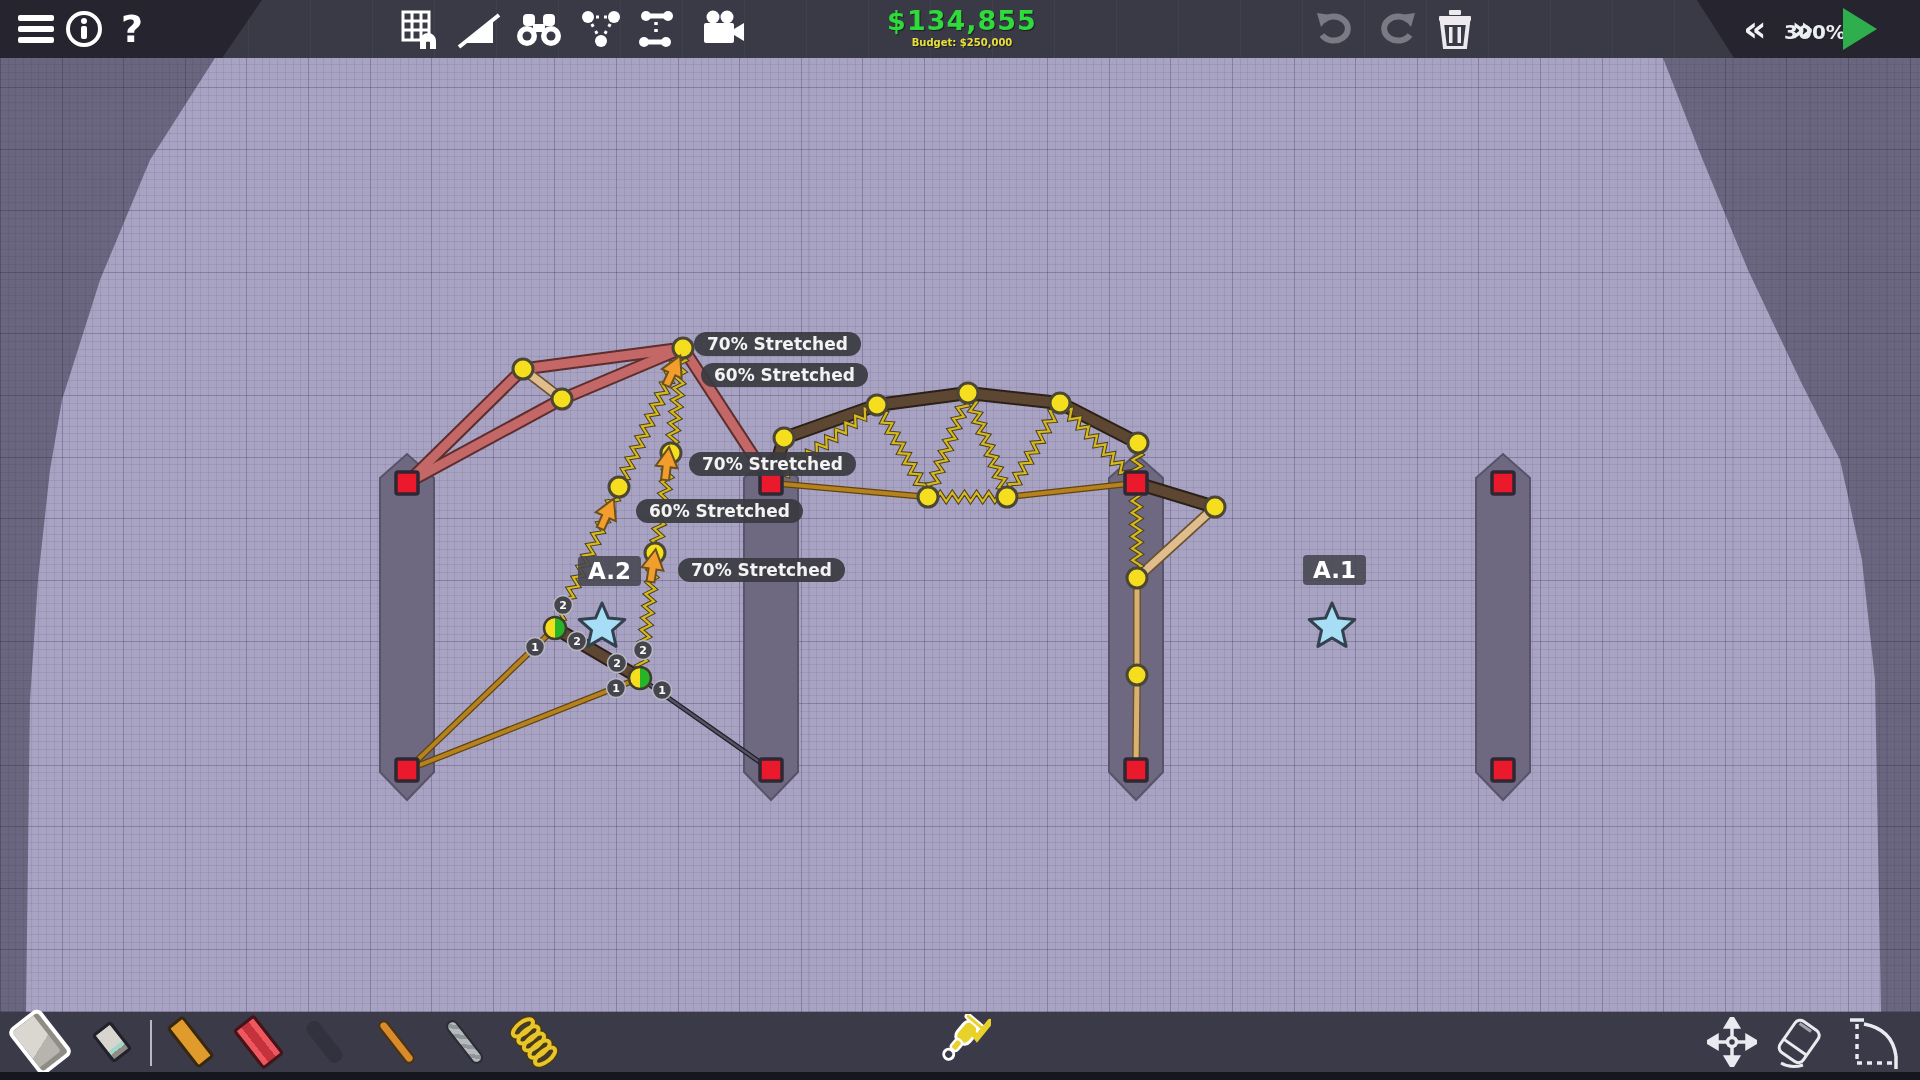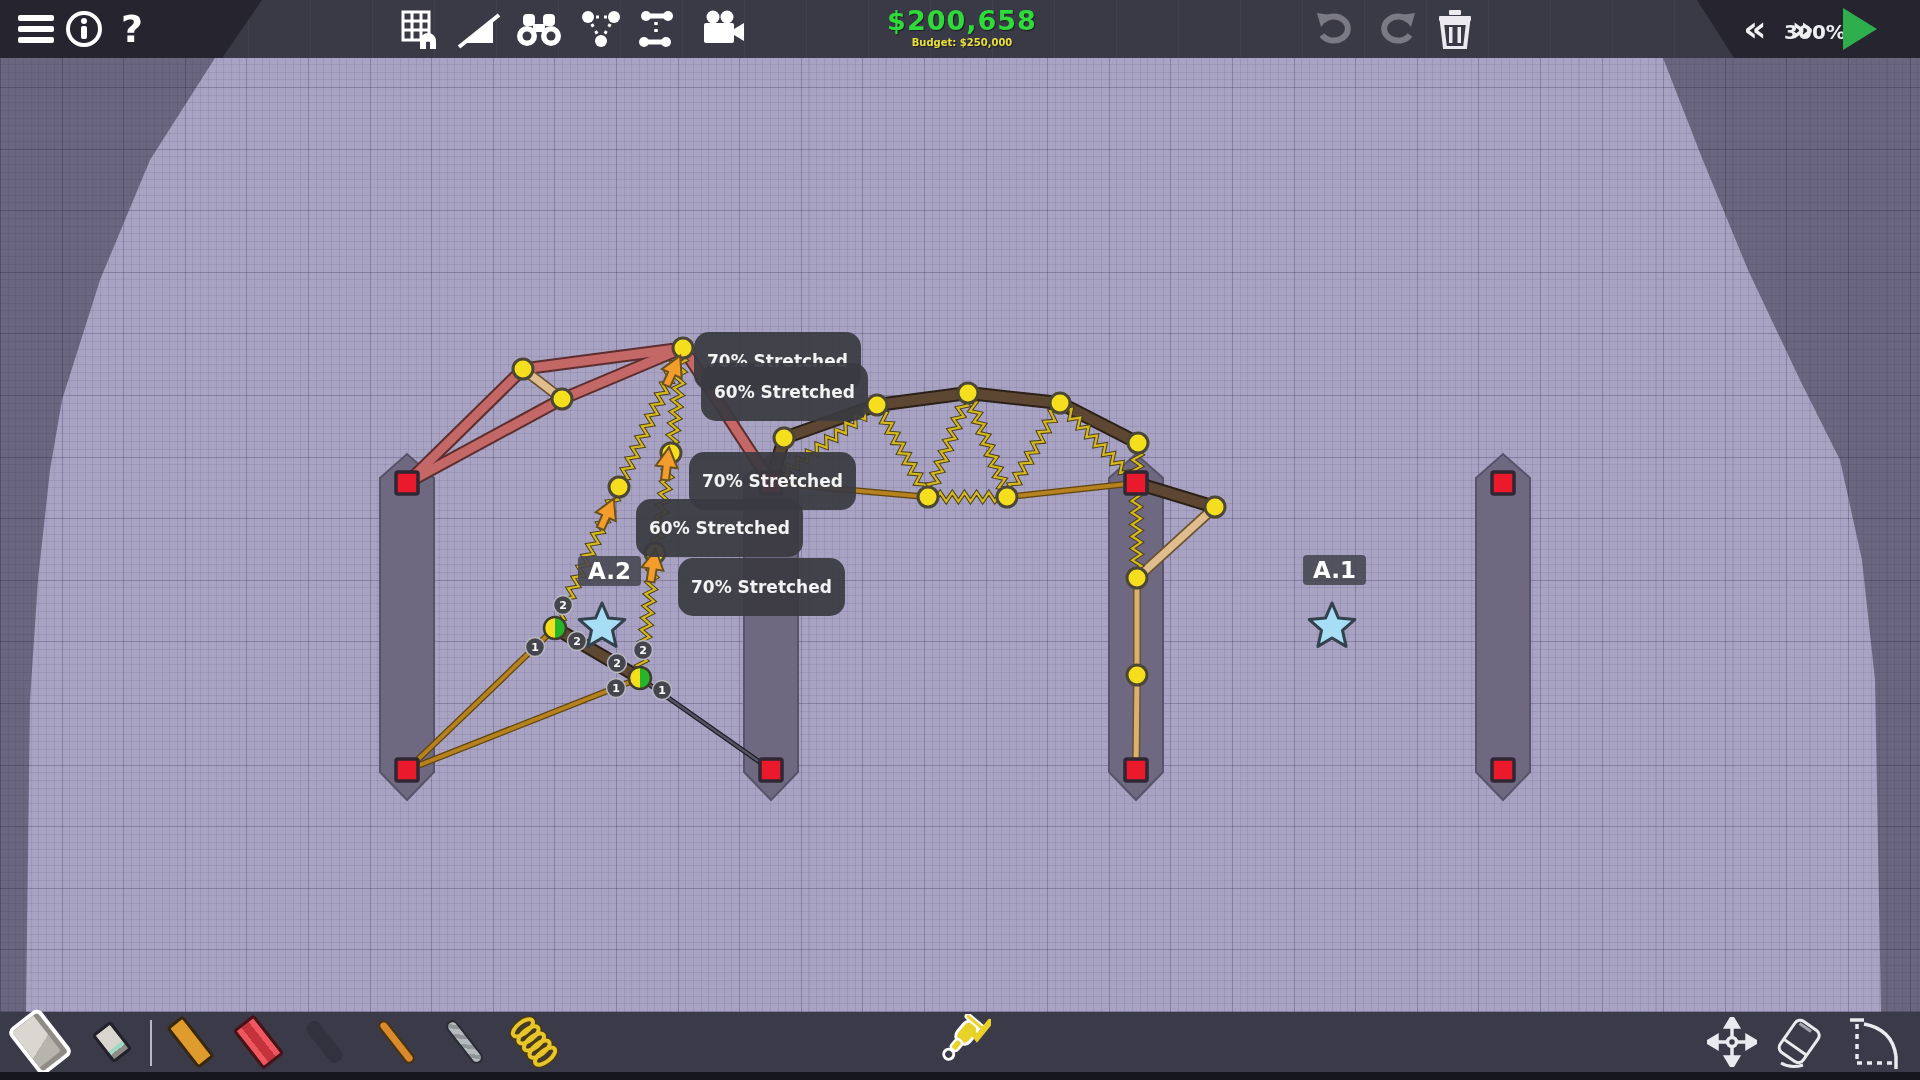--- a/index.html
+++ b/index.html
@@ -38,21 +38,21 @@
   .budget{position:absolute;top:37px;left:962px;transform:translateX(-50%);
           color:#e8e13a;font-size:10px;text-shadow:1px 1px 1px rgba(0,0,0,.5);}
   .skip{color:#f2f2f4;font-size:36px;letter-spacing:2px;line-height:1;}
   .speed{position:absolute;top:20px;left:1787px;transform:translateX(-50%);color:#eceff2;font-size:20px;margin-left:28px;}
   .play-tri{width:0;height:0;border-left:34px solid #2fae4e;
             border-top:21px solid transparent;border-bottom:21px solid transparent;}
   .qmark{color:#fff;font-size:38px;}
 
   
   .tooltip{position:absolute;background:rgba(58,58,66,.93);color:#f3f3f3;font-size:17px;
-           padding:19px 13px;border-radius:15px;white-space:nowrap;z-index:6;}
+           padding:2px 13px;border-radius:15px;white-space:nowrap;z-index:6;}
   .marker{position:absolute;background:rgba(70,70,80,.88);color:#fff;font-size:23px;
           padding:2px 10px;border-radius:4px;z-index:5;}
 
   
   .bottombar{position:absolute;left:0;top:1012px;width:1920px;height:68px;background:#3b3a48;}
   .bottombar .blackstrip{position:absolute;left:0;bottom:0;width:100%;height:8px;background:#16161e;}
   .mat{position:absolute;top:0;height:60px;width:64px;display:flex;align-items:center;justify-content:center;}
   .divider{position:absolute;left:150px;top:8px;width:2px;height:46px;background:#b9b9c2;}
   .slab{box-sizing:border-box;}
   .slab.road{width:40px;height:58px;transform:rotate(-38deg);border:4px solid #fff;border-radius:7px;
@@ -298,21 +298,21 @@
       <svg width="46" height="40" viewBox="0 0 46 40">
           <g fill="#fff">
             <circle cx="13" cy="8" r="6.5"></circle>
             <circle cx="27" cy="8" r="6.5"></circle>
             <rect x="4" y="14" width="30" height="20" rx="2"></rect>
             <polygon points="34,20 44,14 44,32 34,26"></polygon>
           </g>
         </svg>
     </div>
 
-    <div class="money">$200,658</div>
+    <div class="money">$134,855</div>
     <div class="budget">Budget:  $250,000</div>
 
     <div class="tb-btn" style="left:1312px;width:44px">
       <svg width="38" height="36" viewBox="0 0 38 36">
           <path d="M8 10 A14 12 0 1 1 7 24" fill="none" stroke="#7a7984" stroke-width="6"></path>
           <polygon points="2,2 16,4 6,16" fill="#7a7984"></polygon>
         </svg>
     </div>
     <div class="tb-btn" style="left:1376px;width:44px">
       <svg width="38" height="36" viewBox="0 0 38 36">

